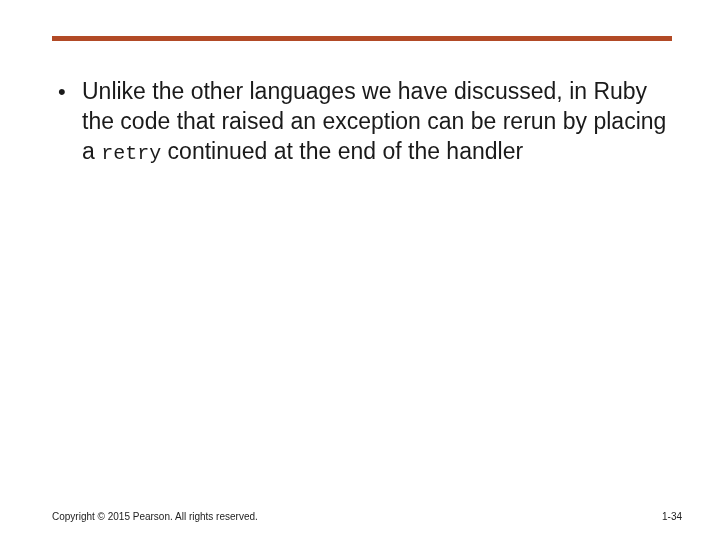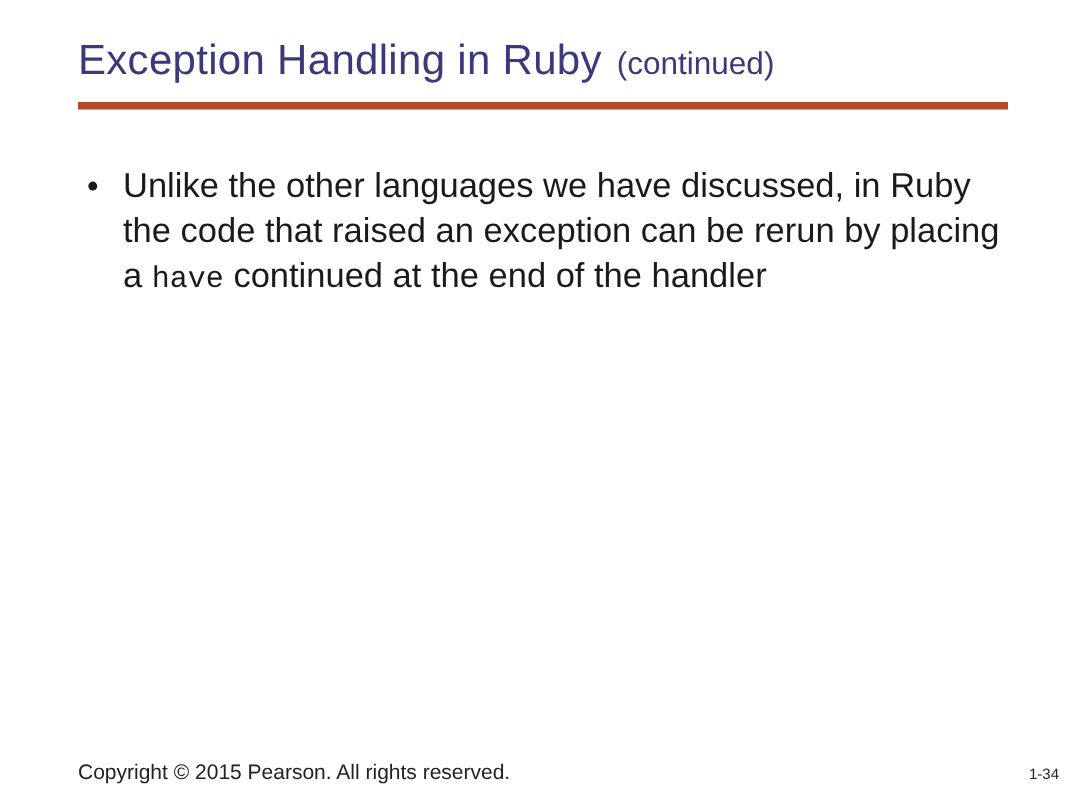--- a/index.html
+++ b/index.html
@@ -59,49 +59,45 @@
   }
   .code {
     font-family: "Courier New", Courier, monospace;
     font-size: 20px;
   }
   .footer-left {
     position: absolute;
     left: 52px;
     bottom: 18px;
     font-family: Arial, sans-serif;
-    font-size: 14px;
+    font-size: 10px;
     color: #222;
   }
   .footer-right {
     position: absolute;
-    right: 14px;
+    right: 38px;
     bottom: 18px;
     font-family: "Lucida Sans Unicode", Arial, sans-serif;
     font-size: 10px;
     color: #222;
   }
 </style>
 </head>
 <body>
 
 <div class="slide">
 
-  <div class="title-line">
-    <span class="title-main">Exception Handling in Ruby</span>
-    <span class="title-cont">(continued)</span>
-  </div>
 
   <div class="rule"></div>
 
   <div class="body">
     <div class="bullet">
       <div class="bullet-dot">•</div>
       <div class="bullet-text">
-        <span>Unlike the other languages we have discussed, in Ruby the code that raised an exception can be rerun by placing a </span><span class="code">have</span><span> continued at the end of the handler</span>
+        <span>Unlike the other languages we have discussed, in Ruby the code that raised an exception can be rerun by placing a </span><span class="code">retry</span><span> continued at the end of the handler</span>
       </div>
     </div>
   </div>
 
   <div class="footer-left">Copyright © 2015 Pearson. All rights reserved.</div>
   <div class="footer-right">1-34</div>
 
 </div>
 
 </body></html>

